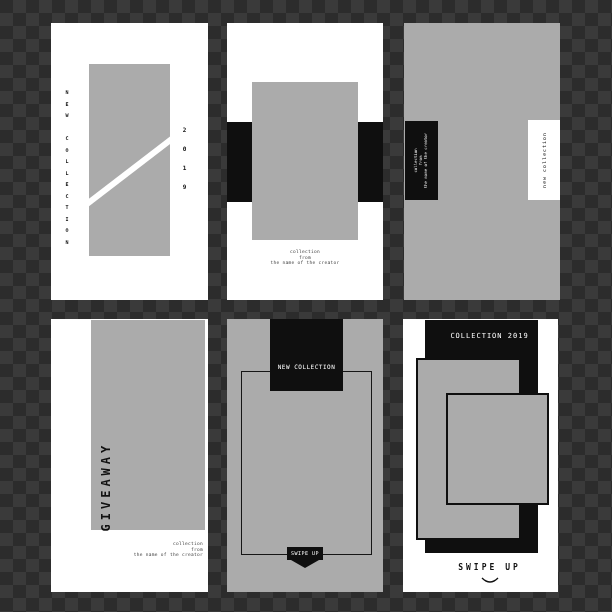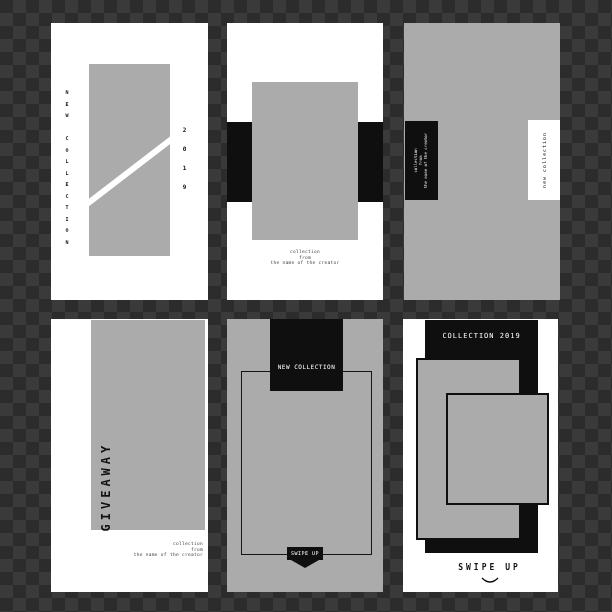--- a/index.html
+++ b/index.html
@@ -53,21 +53,21 @@
   .c5-header { left:43px; top:0; width:73px; height:72px; background:#0f0f0f; text-align:center;
                font-size:6px; letter-spacing:0.5px; color:#ffffff; padding-top:44px; box-sizing:border-box; }
   .c5-tag { left:60px; top:228px; width:36px; height:13px; background:#0f0f0f; color:#ffffff;
             font-size:5px; letter-spacing:0.5px; text-align:center; line-height:13px; }
   .c5-tri { left:64px; top:241px; width:0; height:0;
             border-left:14px solid transparent; border-right:14px solid transparent; border-top:8px solid #0f0f0f; }
 
   
   .c6 { left:403px; top:319px; width:155px; height:273px; background:#ffffff; }
   .c6-black { left:22px; top:1px; width:113px; height:233px; background:#0f0f0f; }
-  .c6-header { left:0; top:12px; width:100%; text-align:center; font-size:7px; letter-spacing:1px; color:#ffffff; }
+  .c6-header { left:0; top:12px; width:100%; text-align:center; font-size:7px; letter-spacing:1px; color:#ffffff;padding-left:8px; }
   .c6-photoA { left:13px; top:39px; width:105px; height:182px; background:#ababab; border:2px solid #0f0f0f; box-sizing:border-box; }
   .c6-photoB { left:43px; top:74px; width:103px; height:112px; background:#ababab; border:2px solid #0f0f0f; box-sizing:border-box; }
   .c6-swipe { left:0; top:244px; width:100%; padding-left:18px; box-sizing:border-box; text-align:center;
               font-size:8px; letter-spacing:3px; color:#111; font-weight:bold; }
   .c6-chevron { left:78px; top:258px; }
 </style>
 </head>
 <body>
 
 <div class="stage">

